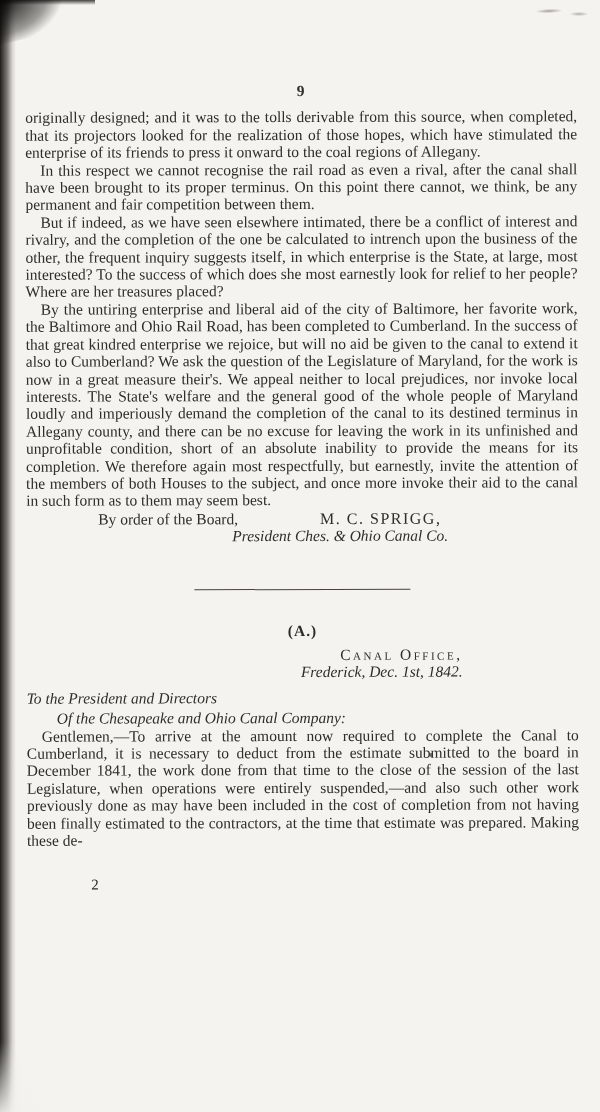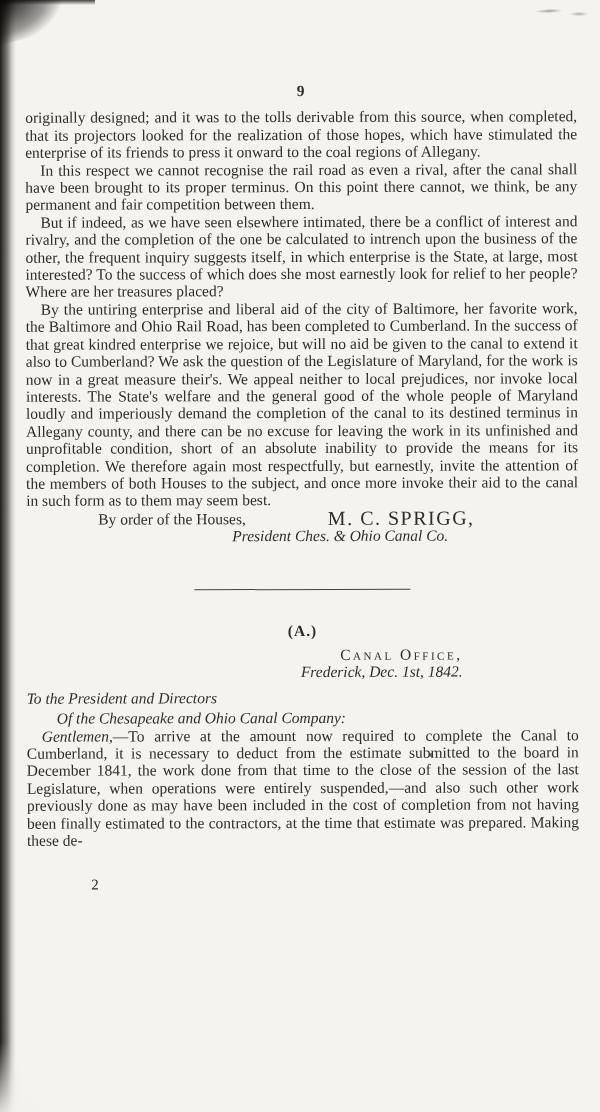--- a/index.html
+++ b/index.html
@@ -48,31 +48,31 @@
     position:absolute; left:26px; top:0; width:552px;
     padding-top:82px;
     transform:rotate(-0.15deg);
     font-size:15.5px; line-height:17.4px;
   }
   .page-number { text-align:center; font-weight:bold; letter-spacing:1px; margin-bottom:9px; }
   p.body { margin:0; text-align:justify; text-indent:15px; }
   p.body.first { text-indent:0; }
   .byline { display:flex; margin-top:1px; }
   .byline-left { margin-left:72px; }
-  .byline-name { margin-left:82px; letter-spacing:1.5px; font-size:20px; }
+  .byline-name { margin-left:82px; letter-spacing:1.5px; font-size:16px; }
   .byline-title { font-style:italic; text-align:center; padding-left:76px; }
   .divider { width:216px; border:none; border-top:1.6px solid rgba(40,36,29,0.85); margin:44px auto 0 auto; }
   .section-heading { text-align:center; font-weight:bold; letter-spacing:1px; margin-top:32px; }
   .right-block { width:436px; text-align:right; margin-top:7px; }
   .office { font-variant:small-caps; letter-spacing:2.5px; }
   .dateline { font-style:italic; }
   .address1 { font-style:italic; margin-top:8px; }
   .address2 { font-style:italic; margin-left:30px; margin-top:3px; }
   .letter { margin-top:5px; }
-  .lead-italic { font-style:italic; }
+  .lead-italic { }
   .sig-mark { margin-left:64px; margin-top:28px; font-size:15px; }
 </style>
 </head>
 <body>
 
 <div class="page">
 
   <div class="edge-left"></div>
   <div class="edge-left-fade"></div>
   <div class="corner-tl"></div>
@@ -84,21 +84,21 @@
   <div class="content">
 
     <div class="page-number">9</div>
 
     <p class="body first">originally designed; and it was to the tolls derivable from this source, when completed, that its projectors looked for the realization of those hopes, which have stimulated the enterprise of its friends to press it onward to the coal regions of Allegany.</p>
     <p class="body">In this respect we cannot recognise the rail road as even a rival, after the canal shall have been brought to its proper terminus. On this point there cannot, we think, be any permanent and fair competition between them.</p>
     <p class="body">But if indeed, as we have seen elsewhere intimated, there be a conflict of interest and rivalry, and the completion of the one be calculated to intrench upon the business of the other, the frequent inquiry suggests itself, in which enterprise is the State, at large, most interested?  To the success of which does she most earnestly look for relief to her people?  Where are her treasures placed?</p>
     <p class="body">By the untiring enterprise and liberal aid of the city of Baltimore, her favorite work, the Baltimore and Ohio Rail Road, has been completed to Cumberland.  In the success of that great kindred enterprise we rejoice, but will no aid be given to the canal to extend it also to Cumberland?   We ask the question of the Legislature of Maryland, for the work is now in a great measure their's.  We appeal neither to local prejudices, nor invoke local interests.  The State's welfare and the general good of the whole people of Maryland loudly and imperiously demand the completion of the canal to its destined terminus in Allegany county, and there can be no excuse for leaving the work in its unfinished and unprofitable condition, short of an absolute inability to provide the means for its completion.   We therefore again most respectfully, but earnestly, invite the attention of the members of both Houses to the subject, and once more invoke their aid to the canal in such form as to them may seem best.</p>
 
     <div class="byline">
-      <span class="byline-left">By order of the Houses,</span>
+      <span class="byline-left">By order of the Board,</span>
       <span class="byline-name">M. C. SPRIGG,</span>
     </div>
     <div class="byline-title">President Ches. &amp; Ohio Canal Co.</div>
 
     <hr class="divider">
 
     <div class="section-heading">(A.)</div>
 
     <div class="right-block">
       <div class="office">Canal Office,</div>

